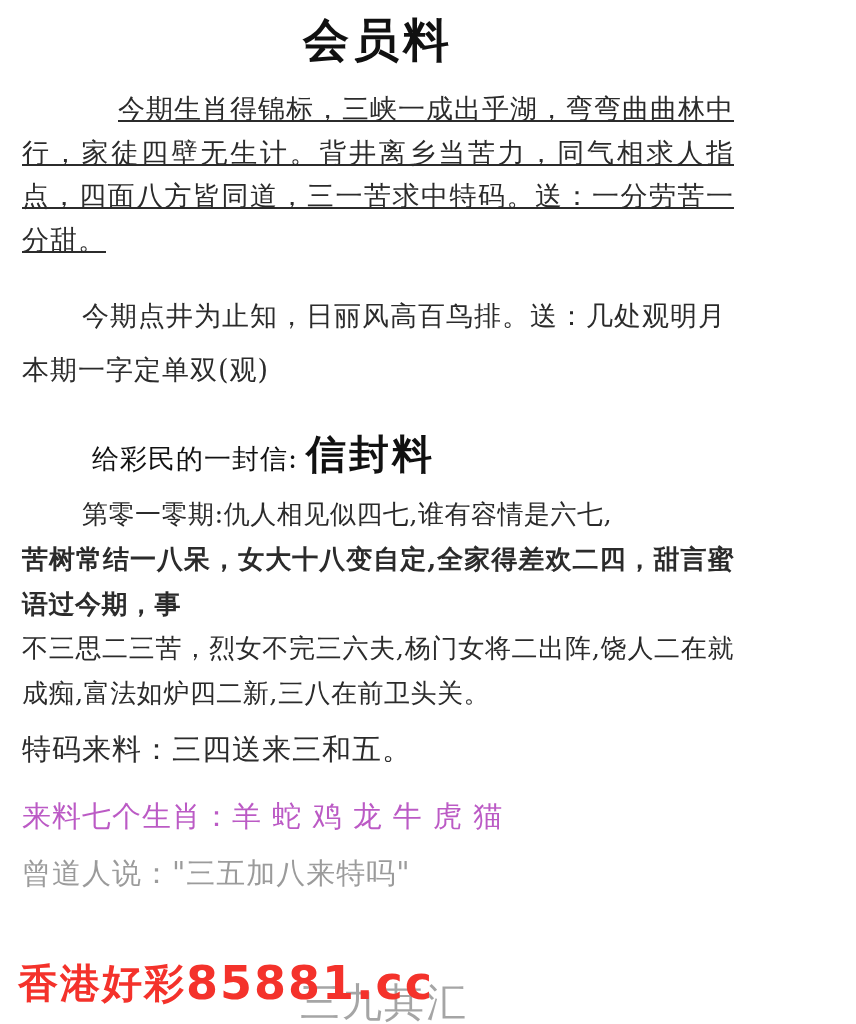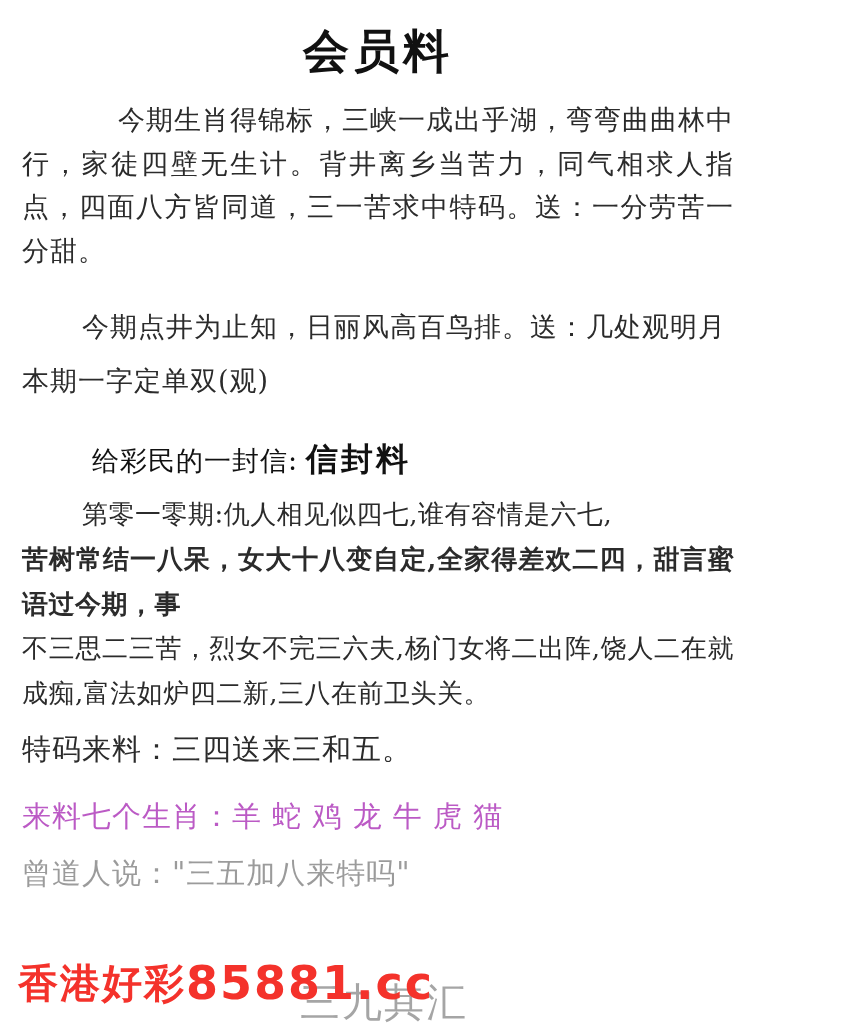--- a/index.html
+++ b/index.html
@@ -13,21 +13,21 @@
     position: relative;
     overflow: hidden;
     font-family: "DejaVu Serif", "Liberation Serif", serif;
     color: #111111;
   }
   .page {
     position: relative;
     width: 756px;
     height: 1024px;
     box-sizing: border-box;
-    padding: 19px 22px 0 22px;
+    padding: 8px 22px 0 22px;
   }
   .title {
     text-align: center;
     font-size: 46px;
     font-weight: bold;
     letter-spacing: 4px;
     margin: 6px 0 2px 0;
     line-height: 1.15;
     font-family: "DejaVu Serif", "Liberation Serif", serif;
   }
@@ -39,20 +39,21 @@
     text-align: justify;
   }
   .indent {
     text-indent: 96px;
   }
   .indent-sm {
     text-indent: 60px;
   }
   .block-1 {
     margin-top: 8px;
+    text-decoration: underline;
   }
   .line {
     font-size: 29px;
     line-height: 1.62;
     letter-spacing: 1px;
     margin: 0;
     white-space: nowrap;
   }
   .spacer-sm { height: 10px; }
   .spacer-md { height: 22px; }
@@ -62,21 +63,21 @@
     display: flex;
     align-items: baseline;
     margin-left: 70px;
     margin-top: 6px;
   }
   .letter-head .lbl {
     font-size: 27px;
     letter-spacing: 1px;
   }
   .letter-head .big {
-    font-size: 32px;
+    font-size: 40px;
     font-weight: bold;
     letter-spacing: 3px;
     margin-left: 8px;
   }
   .body2 {
     font-size: 26px;
     line-height: 1.72;
     letter-spacing: 0.5px;
     margin: 0;
     text-align: justify;

